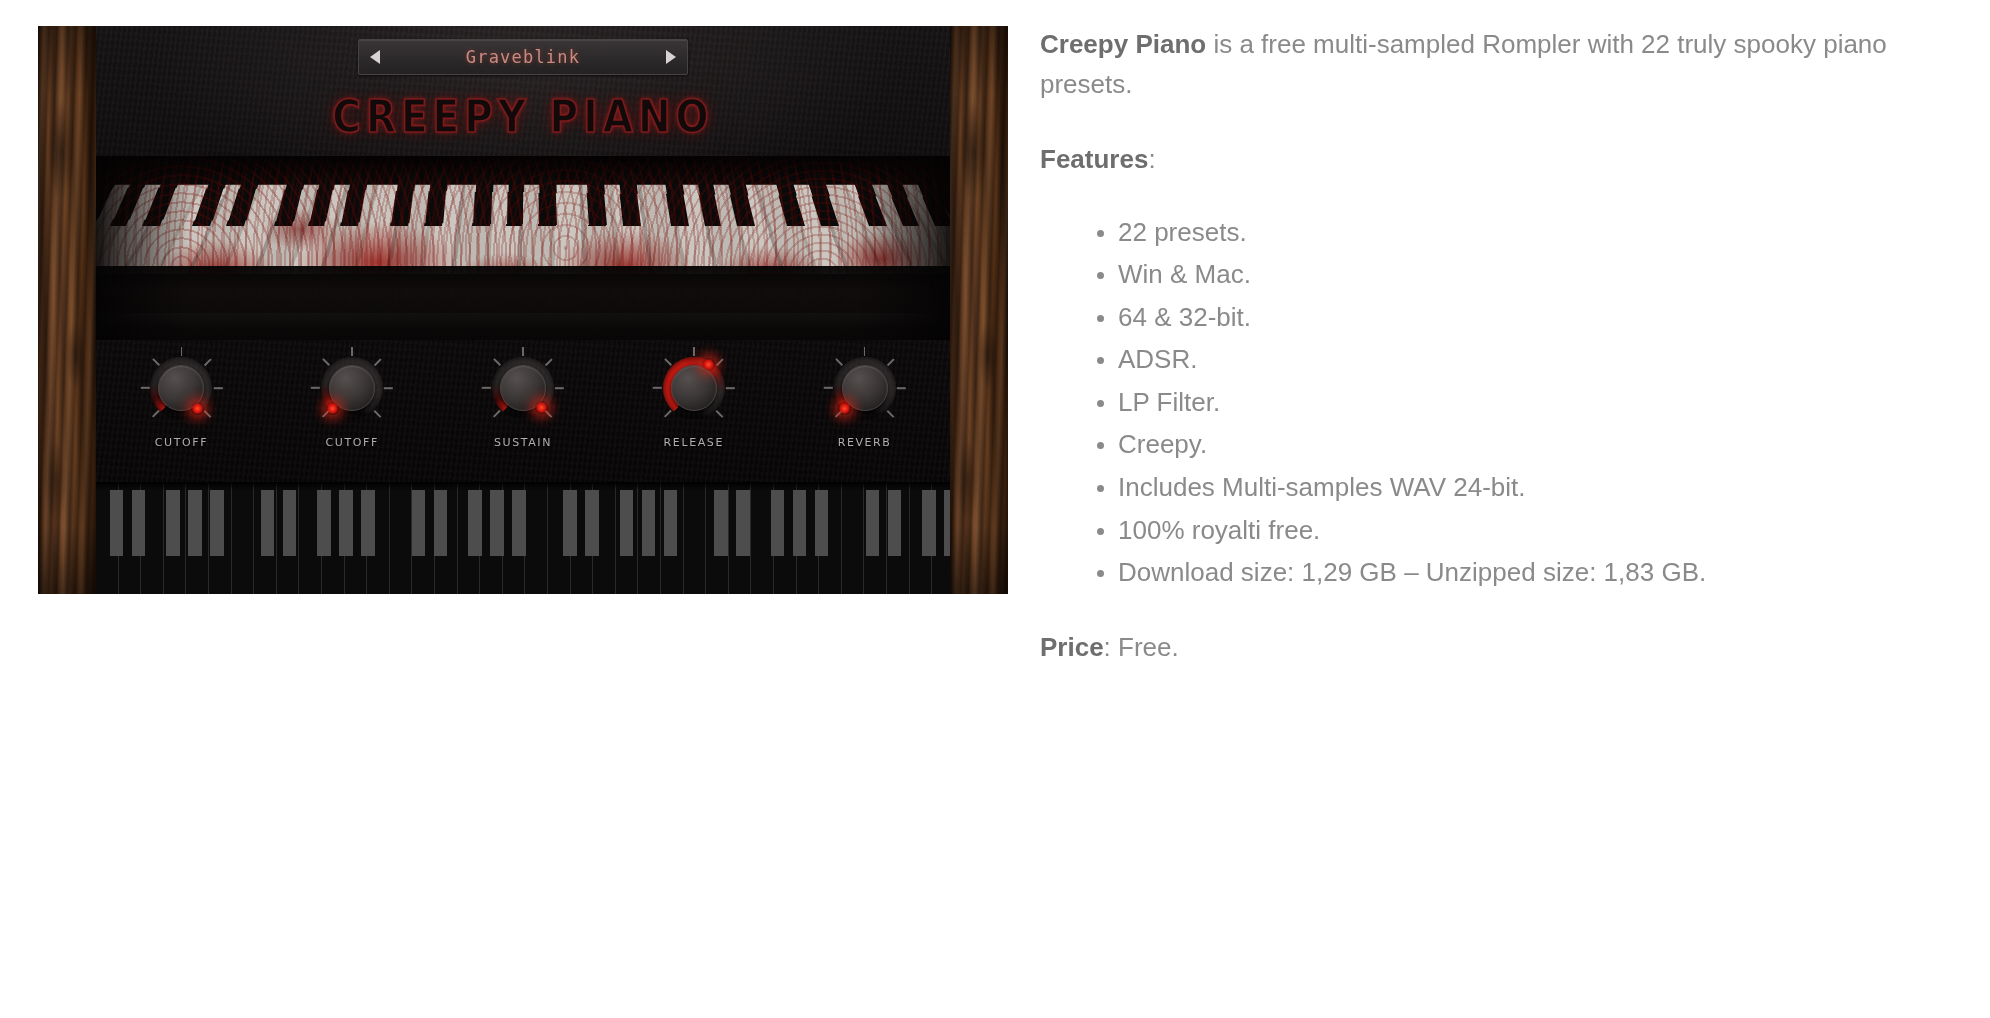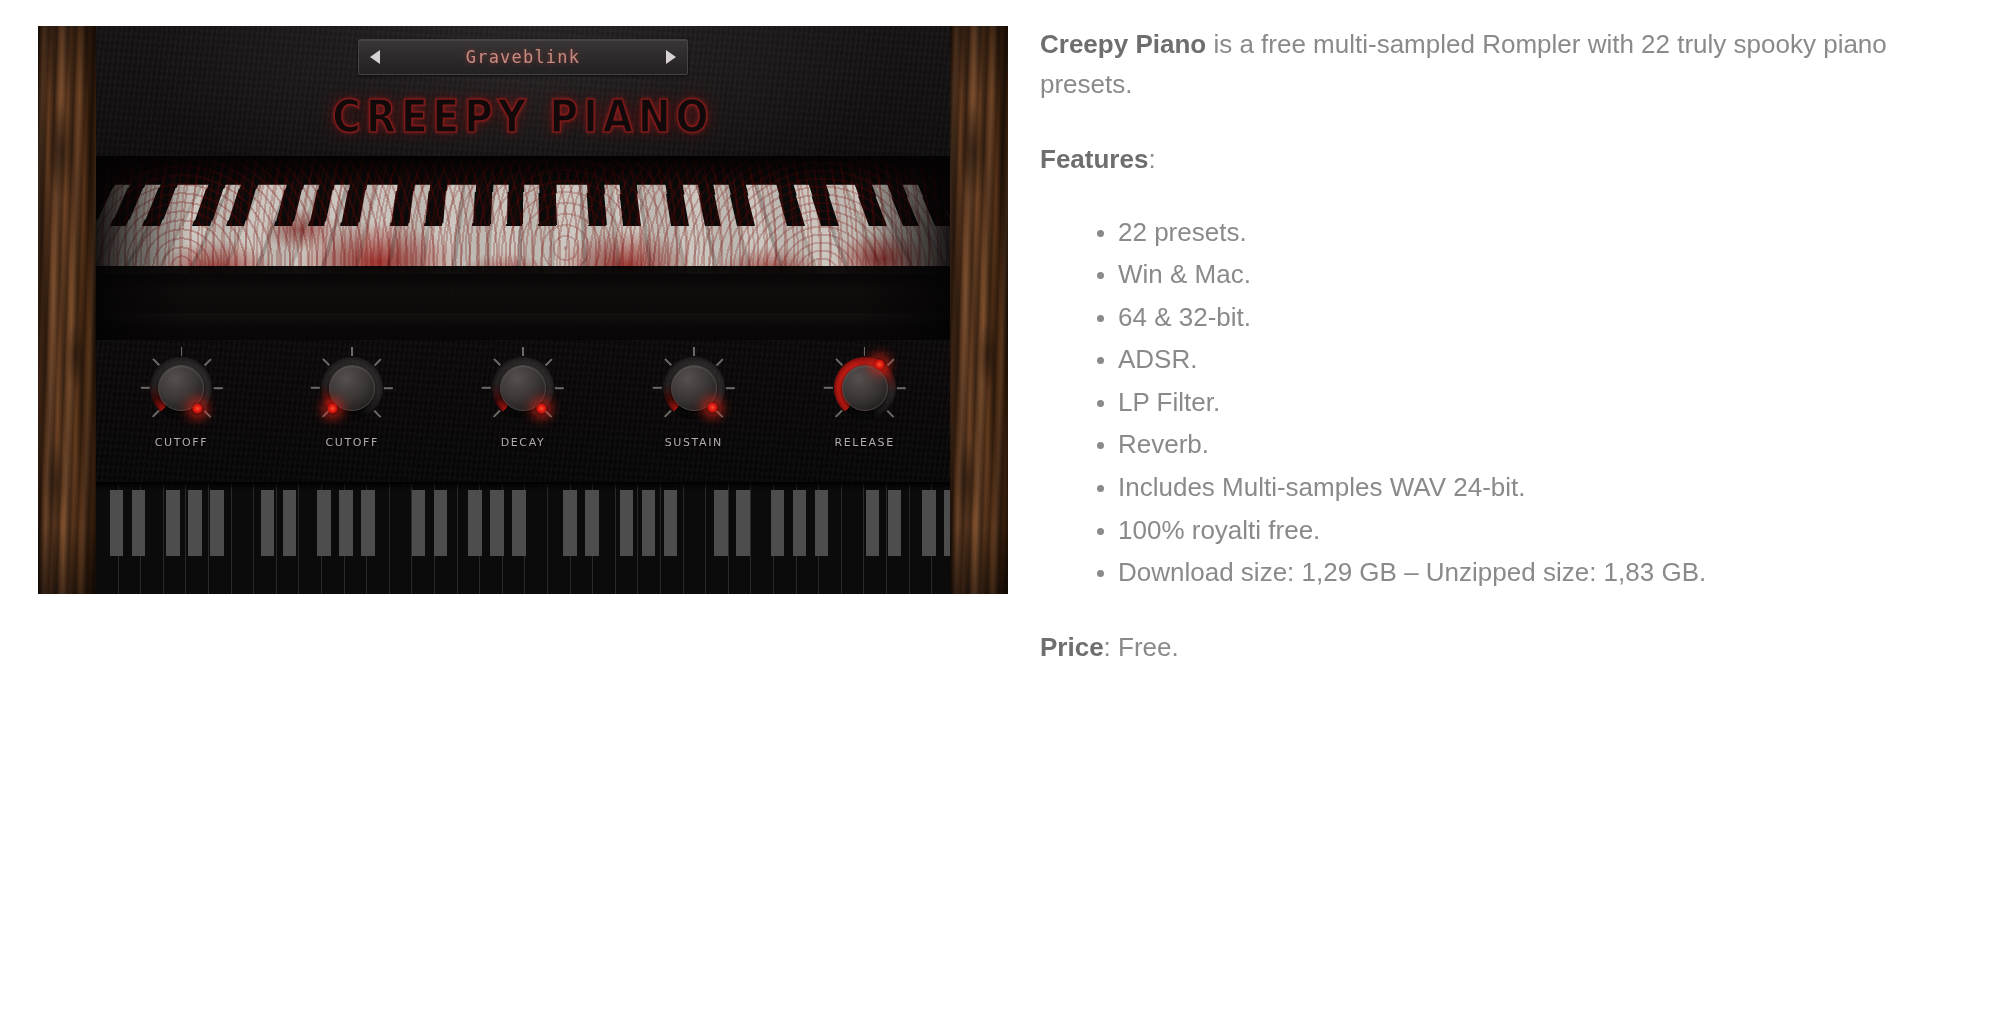--- a/index.html
+++ b/index.html
@@ -435,37 +435,20 @@
                   <i style="transform:rotate(90deg)"></i>
                 <i style="transform:rotate(135deg)"></i>
               </div>
               <div class="ring"></div>
               <div class="cap"></div>
               <div class="glow" style="left:10px;top:50px"></div>
             </div>
             <div class="knob-label">CUTOFF</div>
           </div>
 
-          <div class="knob-cell">
-            <div class="knob">
-              <div class="ticks">
-                <i style="transform:rotate(-135deg)"></i>
-                  <i style="transform:rotate(-90deg)"></i>
-                <i style="transform:rotate(-45deg)"></i>
-                  <i style="transform:rotate(0deg)"></i>
-                <i style="transform:rotate(45deg)"></i>
-                  <i style="transform:rotate(90deg)"></i>
-                <i style="transform:rotate(135deg)"></i>
-              </div>
-              <div class="ring"></div>
-              <div class="cap"></div>
-              <div class="glow" style="left:48px;top:50px"></div>
-            </div>
-            <div class="knob-label">DECAY</div>
-          </div>
 
           <div class="knob-cell">
             <div class="knob">
               <div class="ticks">
                 <i style="transform:rotate(-135deg)"></i>
                   <i style="transform:rotate(-90deg)"></i>
                 <i style="transform:rotate(-45deg)"></i>
                   <i style="transform:rotate(0deg)"></i>
                 <i style="transform:rotate(45deg)"></i>
                   <i style="transform:rotate(90deg)"></i>
@@ -489,20 +472,37 @@
                   <i style="transform:rotate(90deg)"></i>
                 <i style="transform:rotate(135deg)"></i>
               </div>
               <div class="ring high"></div>
               <div class="cap"></div>
               <div class="glow" style="left:44px;top:6px"></div>
             </div>
             <div class="knob-label">RELEASE</div>
           </div>
 
+          <div class="knob-cell">
+            <div class="knob">
+              <div class="ticks">
+                <i style="transform:rotate(-135deg)"></i>
+                  <i style="transform:rotate(-90deg)"></i>
+                <i style="transform:rotate(-45deg)"></i>
+                  <i style="transform:rotate(0deg)"></i>
+                <i style="transform:rotate(45deg)"></i>
+                  <i style="transform:rotate(90deg)"></i>
+                <i style="transform:rotate(135deg)"></i>
+              </div>
+              <div class="ring"></div>
+              <div class="cap"></div>
+              <div class="glow" style="left:9px;top:50px"></div>
+            </div>
+            <div class="knob-label">REVERB</div>
+          </div>
 
         </div>
 
         <div class="mini-keys">
           <div class="whites"></div>
           <div class="blacks"></div>
           <div class="topshade"></div>
         </div>
 
       </div>
@@ -514,21 +514,21 @@
     <p class="lead"><strong>Creepy Piano</strong><span> is a free multi-sampled Rompler with 22 truly spooky piano presets.</span></p>
 
     <p class="features-head"><strong>Features</strong><span>:</span></p>
 
     <ul>
       <li>22 presets.</li>
       <li>Win &amp; Mac.</li>
       <li>64 &amp; 32-bit.</li>
       <li>ADSR.</li>
       <li>LP Filter.</li>
-      <li>Reverb.</li>
+      <li>Creepy.</li>
       <li>Includes Multi-samples WAV 24-bit.</li>
       <li>100% royalti free.</li>
       <li>Download size: 1,29 GB – Unzipped size: 1,83 GB.</li>
     </ul>
 
     <p class="price-line"><strong>Price</strong><span>: Free.</span></p>
 
 
   </div>
 

